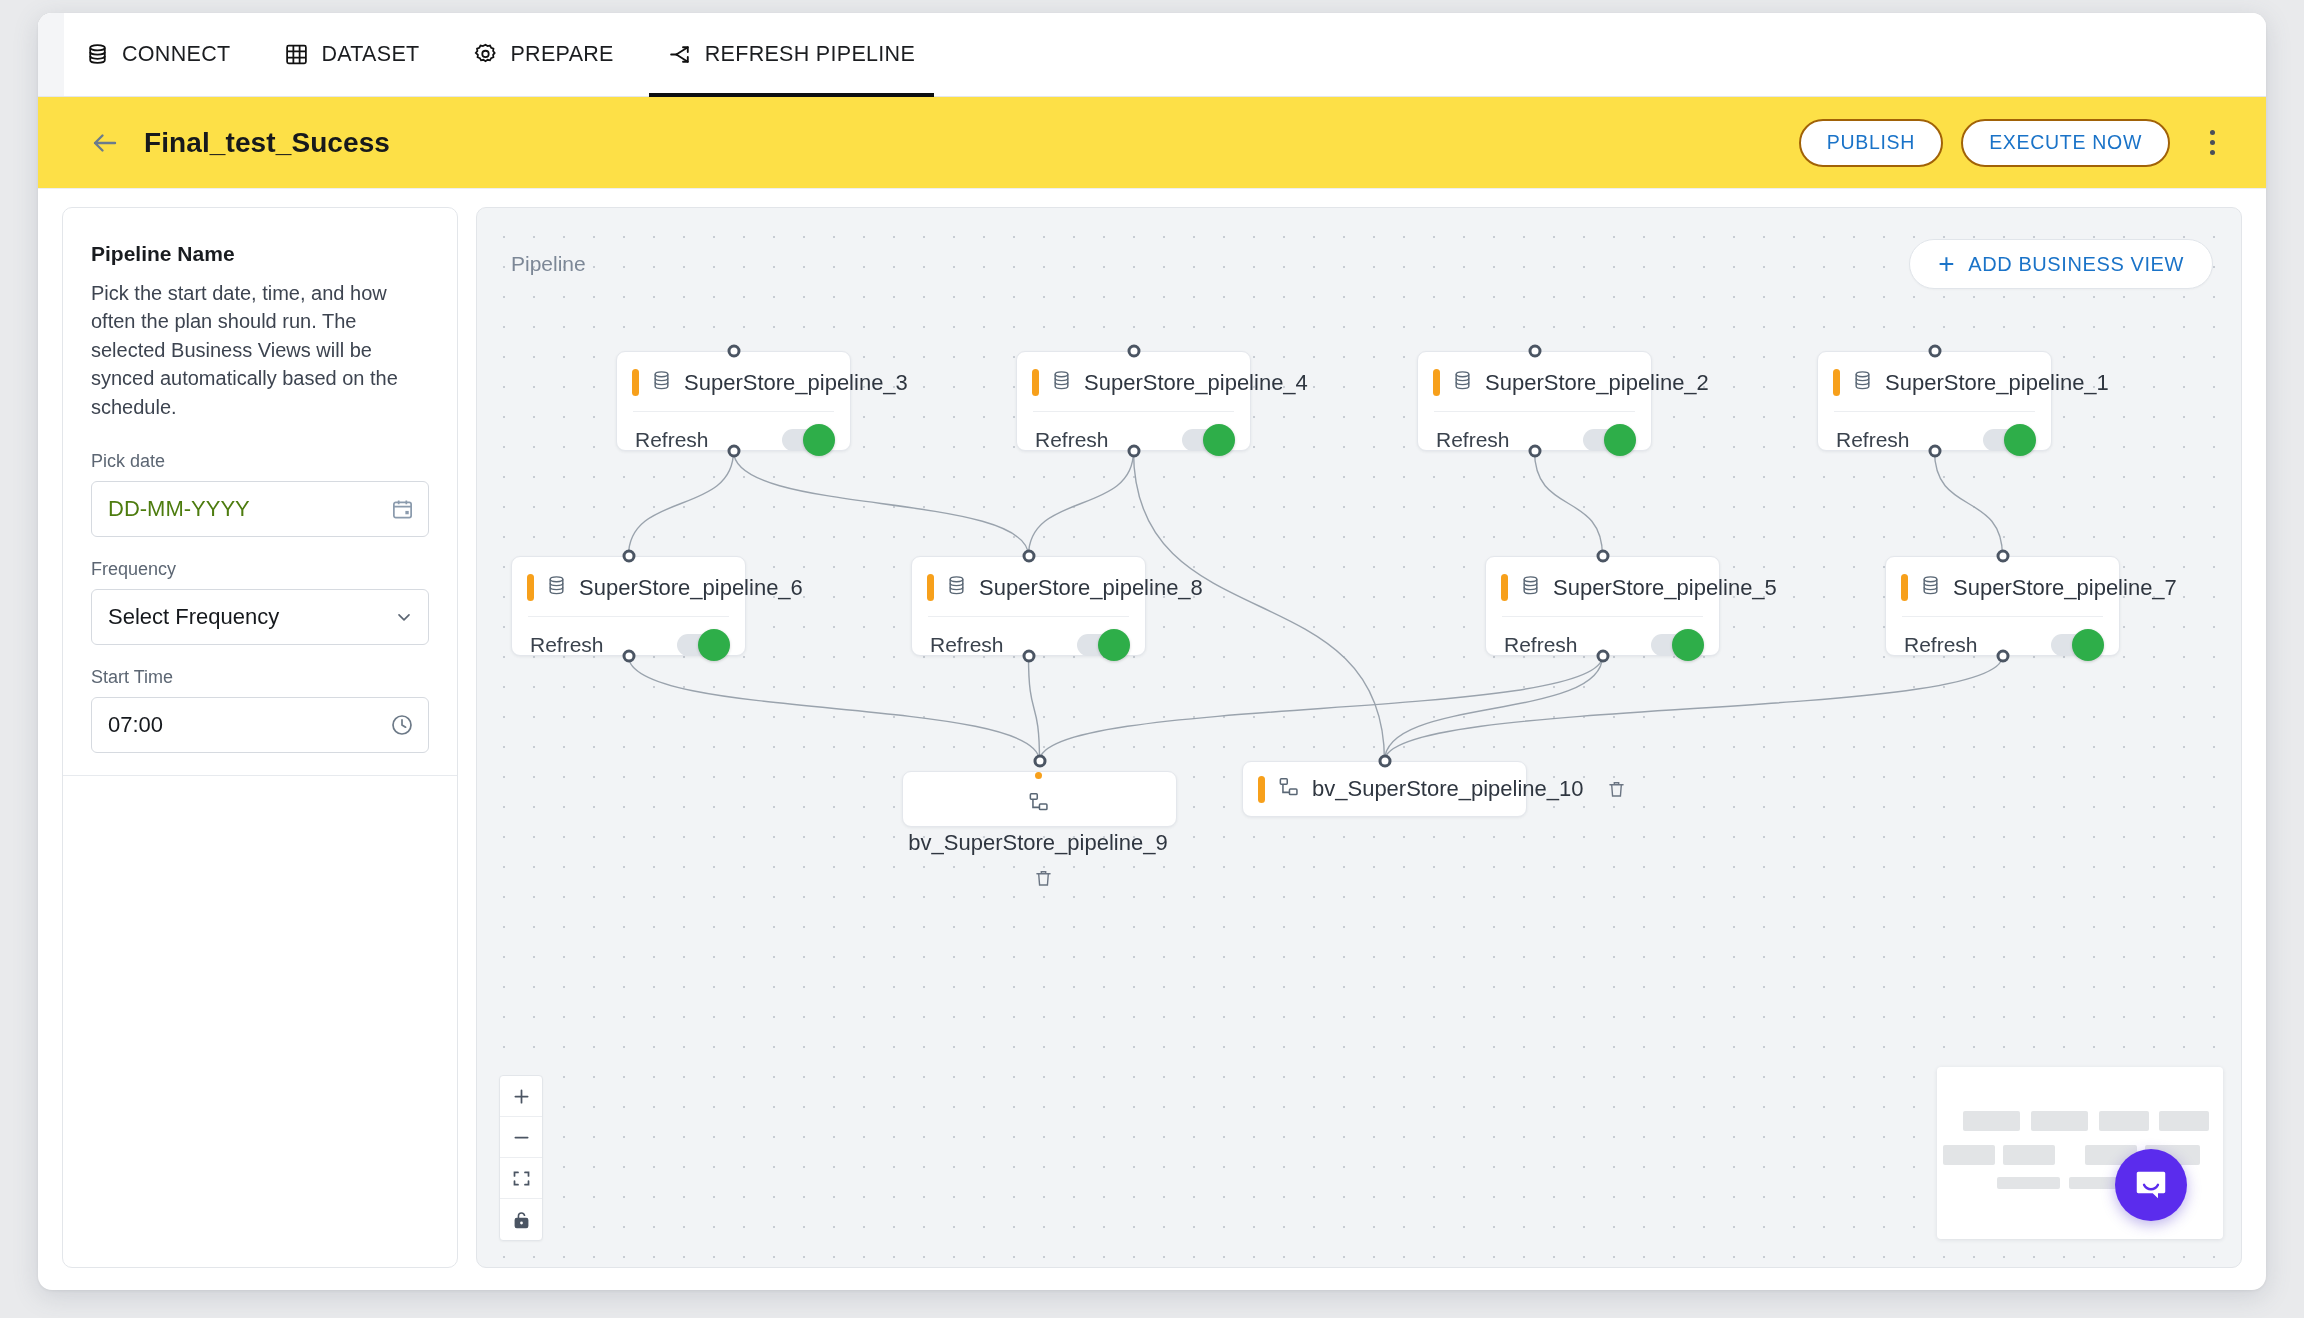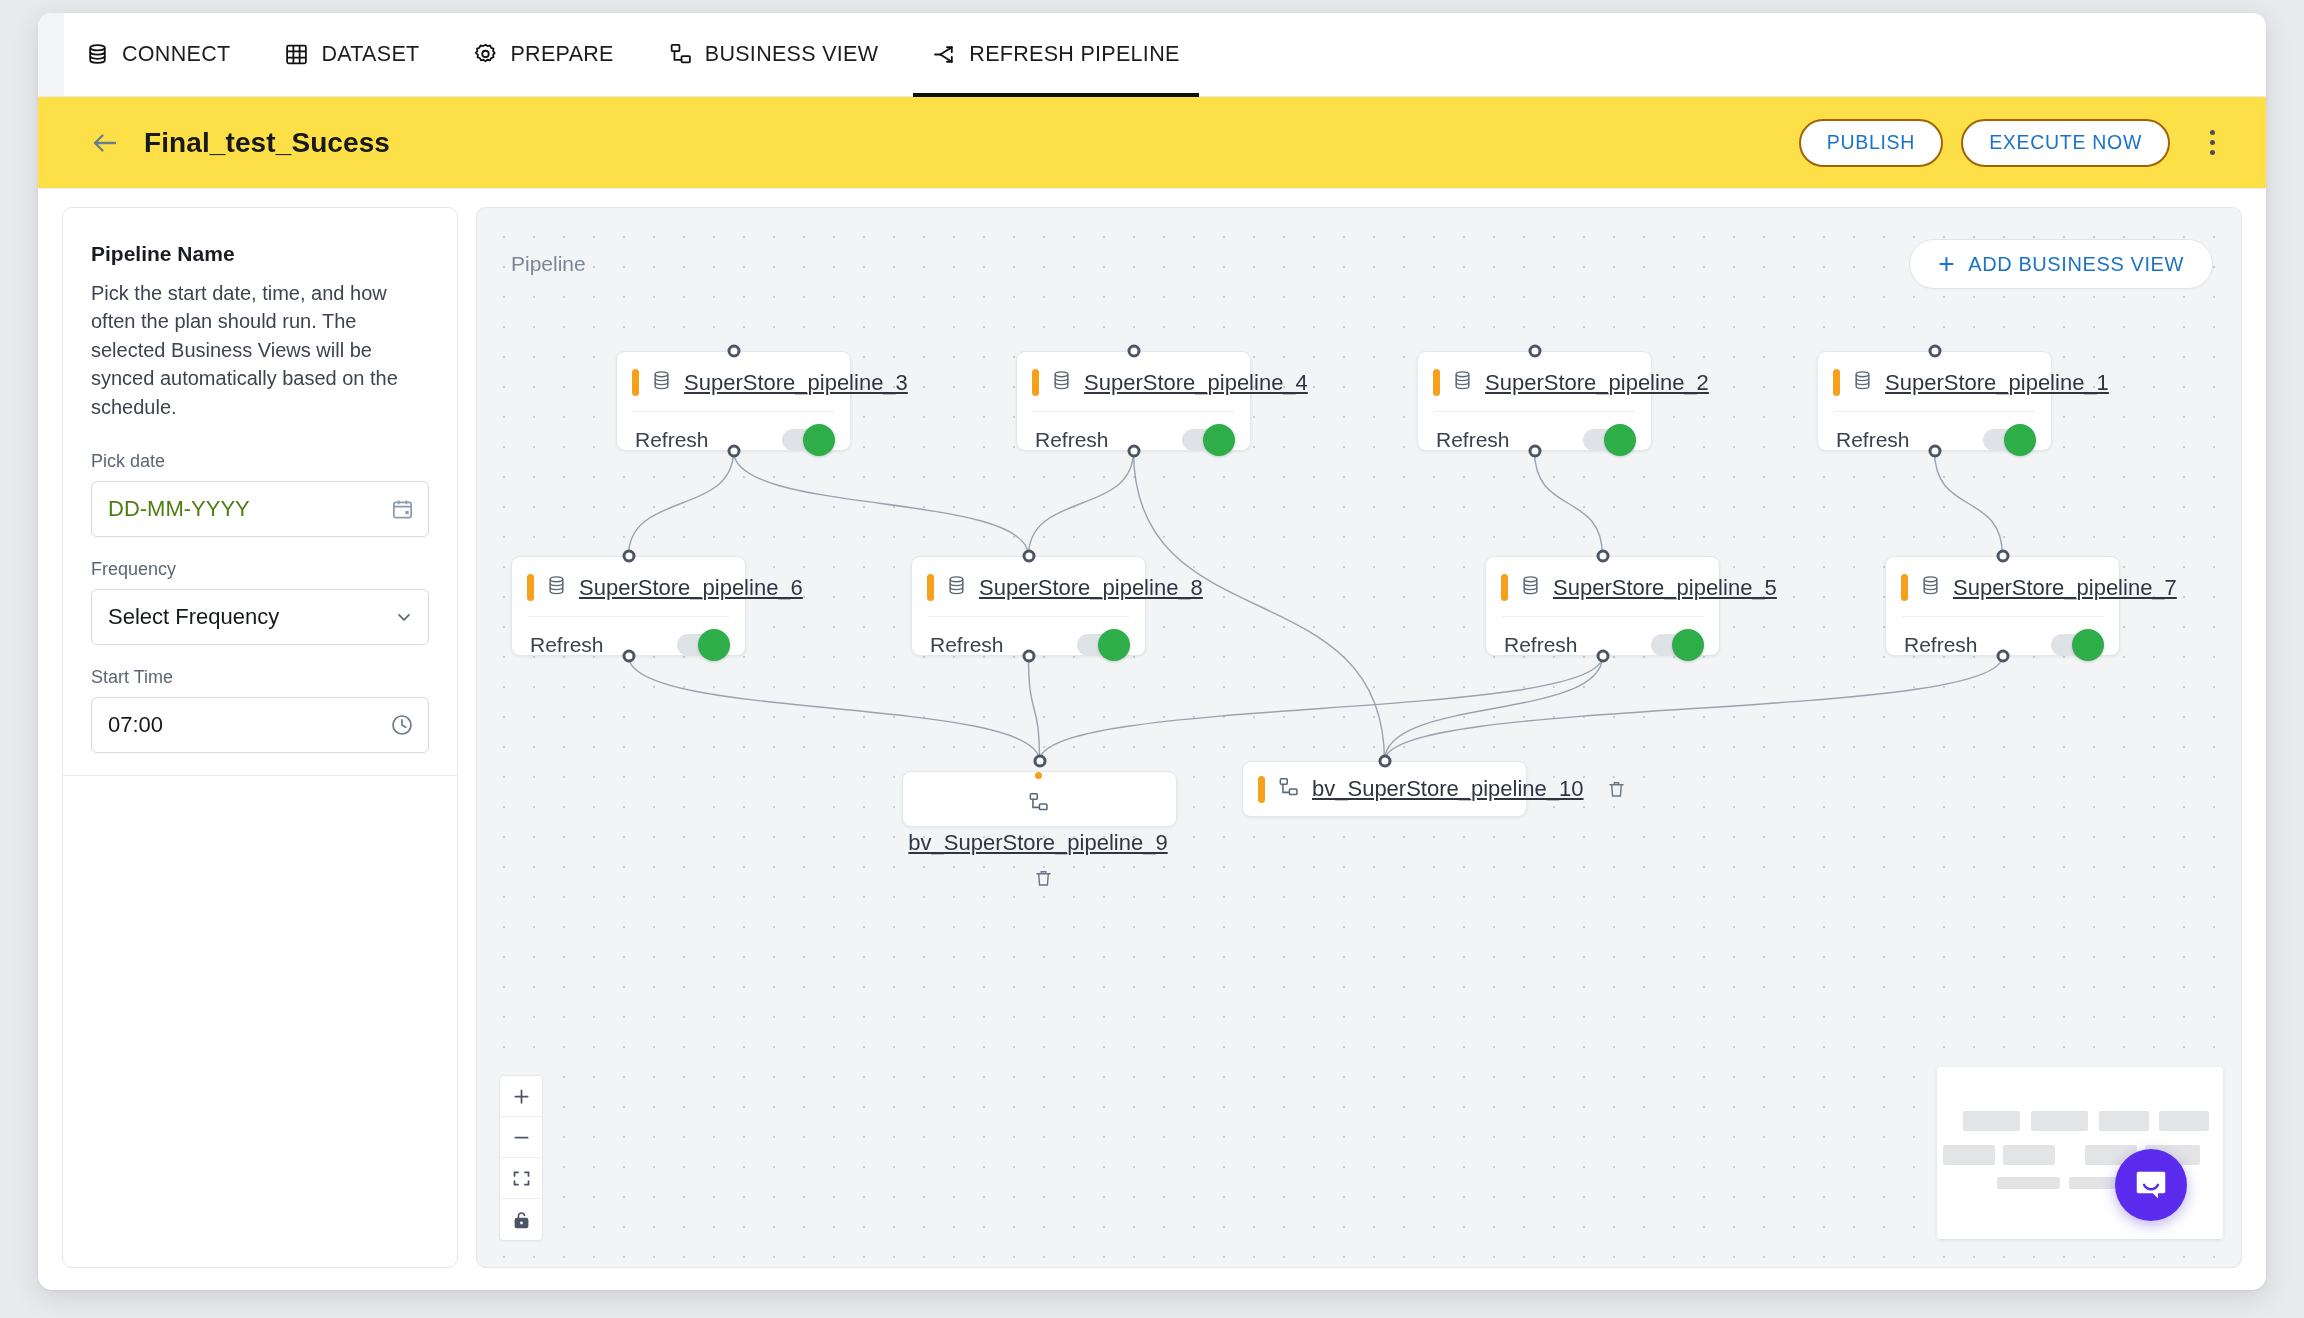--- a/index.html
+++ b/index.html
@@ -147,21 +147,21 @@
 
   .node {
     position: absolute;
     background: #fff;
     border: 1px solid #e4e7ec;
     border-radius: 9px;
     box-shadow: 0 1px 3px rgba(30,40,60,0.07);
   }
   .node-head { display:flex; align-items:center; gap: 11px; padding: 17px 18px 15px 15px; }
   .bar { width: 7px; height: 27px; background: #f7a01b; border-radius: 4px; flex: 0 0 7px; }
-  .nodetitle { font-size: 22px; color: #2f3640; white-space: nowrap; text-decoration: underline; }
+  .nodetitle { font-size: 22px; color: #2f3640; white-space: nowrap; }
   .node-sep { height:1px; background:#eceef1; margin: 0 16px; }
   .node-foot { display:flex; align-items:center; padding: 16px 18px 16px 18px; }
   .node-foot .rlabel { font-size: 21px; color: #3a424d; }
   .toggle { margin-left:auto; width: 50px; height: 22px; background: #dfe3e8; border-radius: 11px; position: relative; cursor:pointer; }
   .toggle .knob { position:absolute; right: -3px; top: -5px; width: 32px; height: 32px; border-radius: 50%; background: #2eae49; box-shadow: 0 1px 3px rgba(0,0,0,0.18); }
 
   .bvnode {
     position: absolute;
     background: #fff; border: 1px solid #e4e7ec; border-radius: 9px;
     box-shadow: 0 1px 3px rgba(30,40,60,0.07);
@@ -231,30 +231,20 @@
     <div class="tab">
       <span class="ticon">
         <svg width="25" height="25" viewBox="0 0 24 24" fill="none" stroke="#111" stroke-width="1.7">
           <path d="M12 2.6l2 1.3 2.3-.5 1.1 2.1 2.2.9-.3 2.3 1.5 1.8-1.5 1.8.3 2.3-2.2.9-1.1 2.1-2.3-.5-2 1.3-2-1.3-2.3.5-1.1-2.1-2.2-.9.3-2.3L2.7 10.5 4.2 8.7 3.9 6.4l2.2-.9L7.2 3.4l2.3.5z"></path>
           <circle cx="12" cy="11.5" r="3.1"></circle>
         </svg>
       </span>
       <span>PREPARE</span>
     </div>
 
-    <div class="tab">
-      <span class="ticon">
-        <svg width="25" height="25" viewBox="0 0 24 24" fill="none" stroke="#111" stroke-width="1.7">
-          <rect x="3.5" y="2.8" width="7.5" height="6" rx="1"></rect>
-          <rect x="13" y="13.5" width="8" height="6" rx="1"></rect>
-          <path d="M6.2 8.8v8.3h6.8"></path>
-        </svg>
-      </span>
-      <span>BUSINESS VIEW</span>
-    </div>
 
     <div class="tab active">
       <span class="ticon">
         <svg width="25" height="25" viewBox="0 0 24 24" fill="none" stroke="#111" stroke-width="1.8" stroke-linecap="round" stroke-linejoin="round">
           <path d="M3 12h5"></path>
           <path d="M8 12L19 5"></path>
           <path d="M8 12l11 7"></path>
           <path d="M19 5h-4.6M19 5v4.6"></path>
           <path d="M19 19h-4.6M19 19v-4.6"></path>
         </svg>

